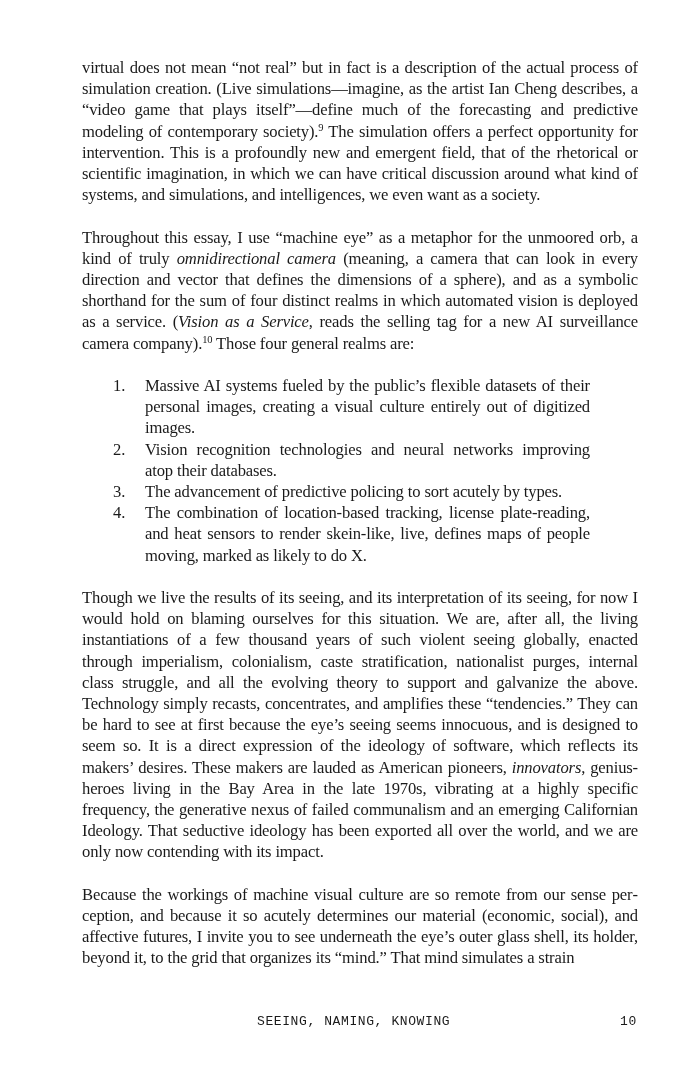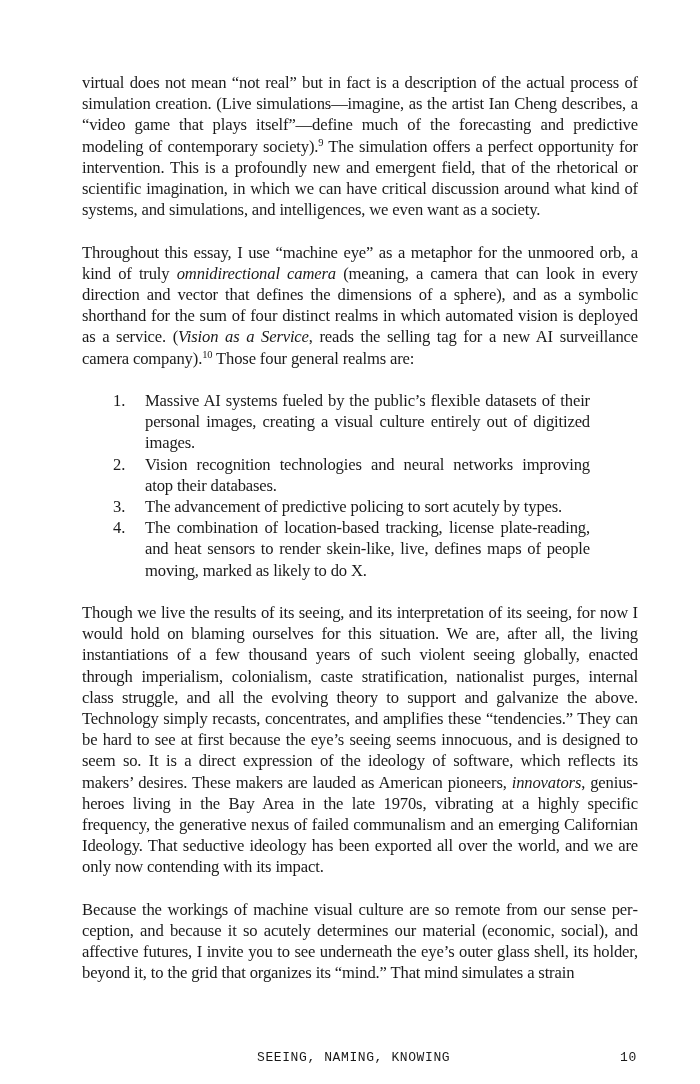--- a/index.html
+++ b/index.html
@@ -10,21 +10,21 @@
     body {
       width: 700px;
       height: 1084px;
       position: relative;
       overflow: hidden;
       color: #1a1a1a;
     }
     .page {
       position: absolute;
       left: 82px;
-      top: 72px;
+      top: 57px;
       width: 556px;
       font-family: "Liberation Serif", "DejaVu Serif", serif;
       font-size: 16.6px;
       line-height: 21.2px;
       letter-spacing: -0.15px;
     }
     .para {
       margin: 0 0 21.2px 0;
       text-align: justify;
       hyphens: manual;
@@ -55,21 +55,20 @@
     .footer {
       position: absolute;
       top: 1014px;
       left: 0;
       width: 620px;
       height: 20px;
       font-family: "Liberation Mono", "DejaVu Sans Mono", monospace;
       font-size: 13px;
       letter-spacing: 0.6px;
       color: #1a1a1a;
-      margin-top: 36px;
     }
     .running-title {
       position: absolute;
       left: 257px;
       top: 0;
     }
     .page-number {
       position: absolute;
       left: 620px;
       top: 0;

